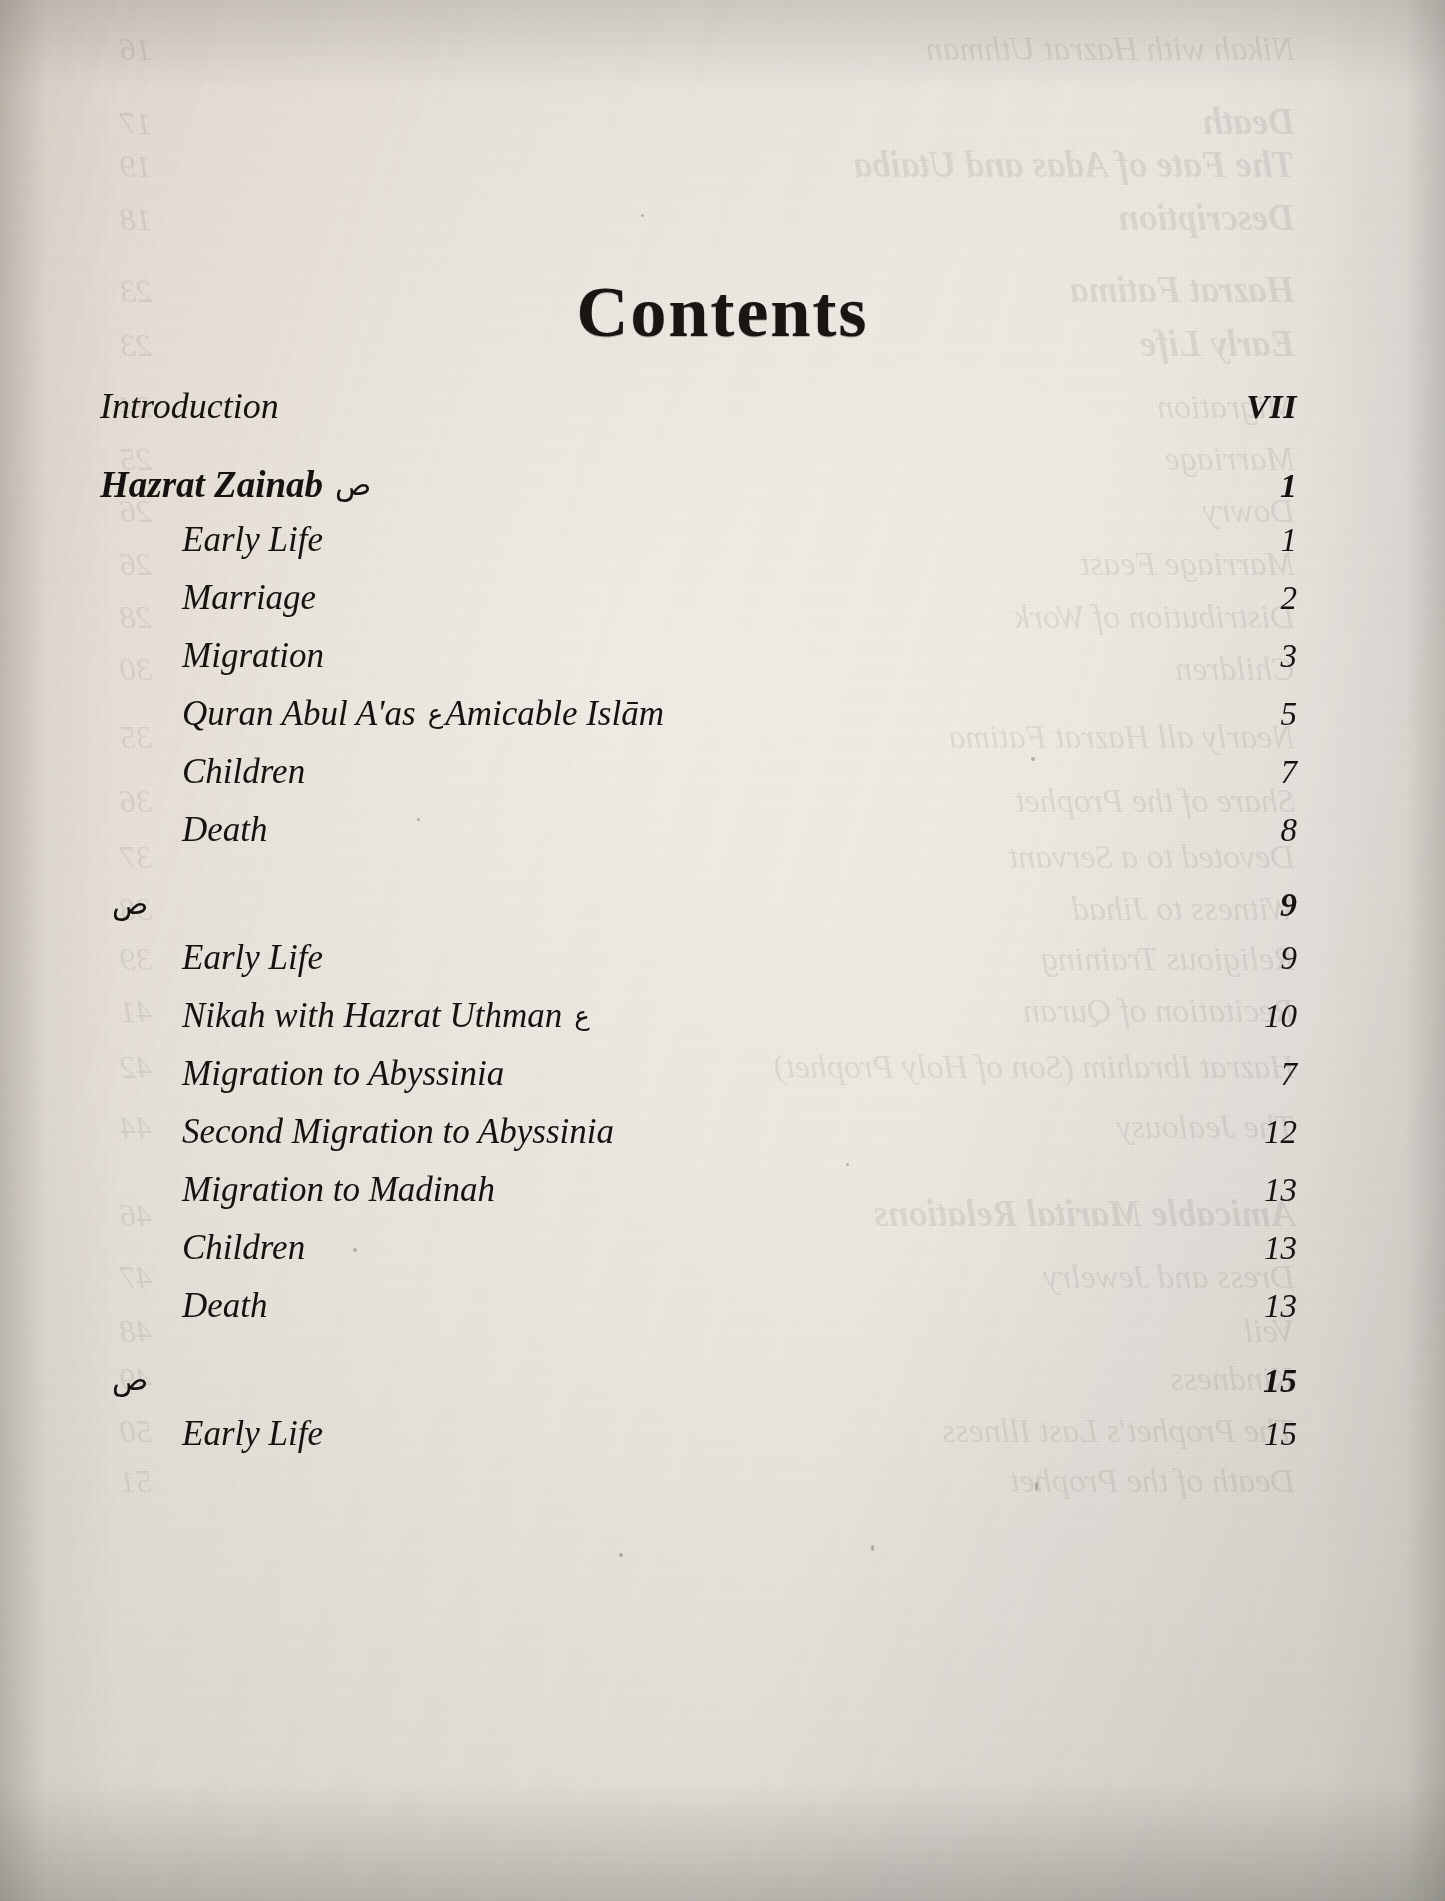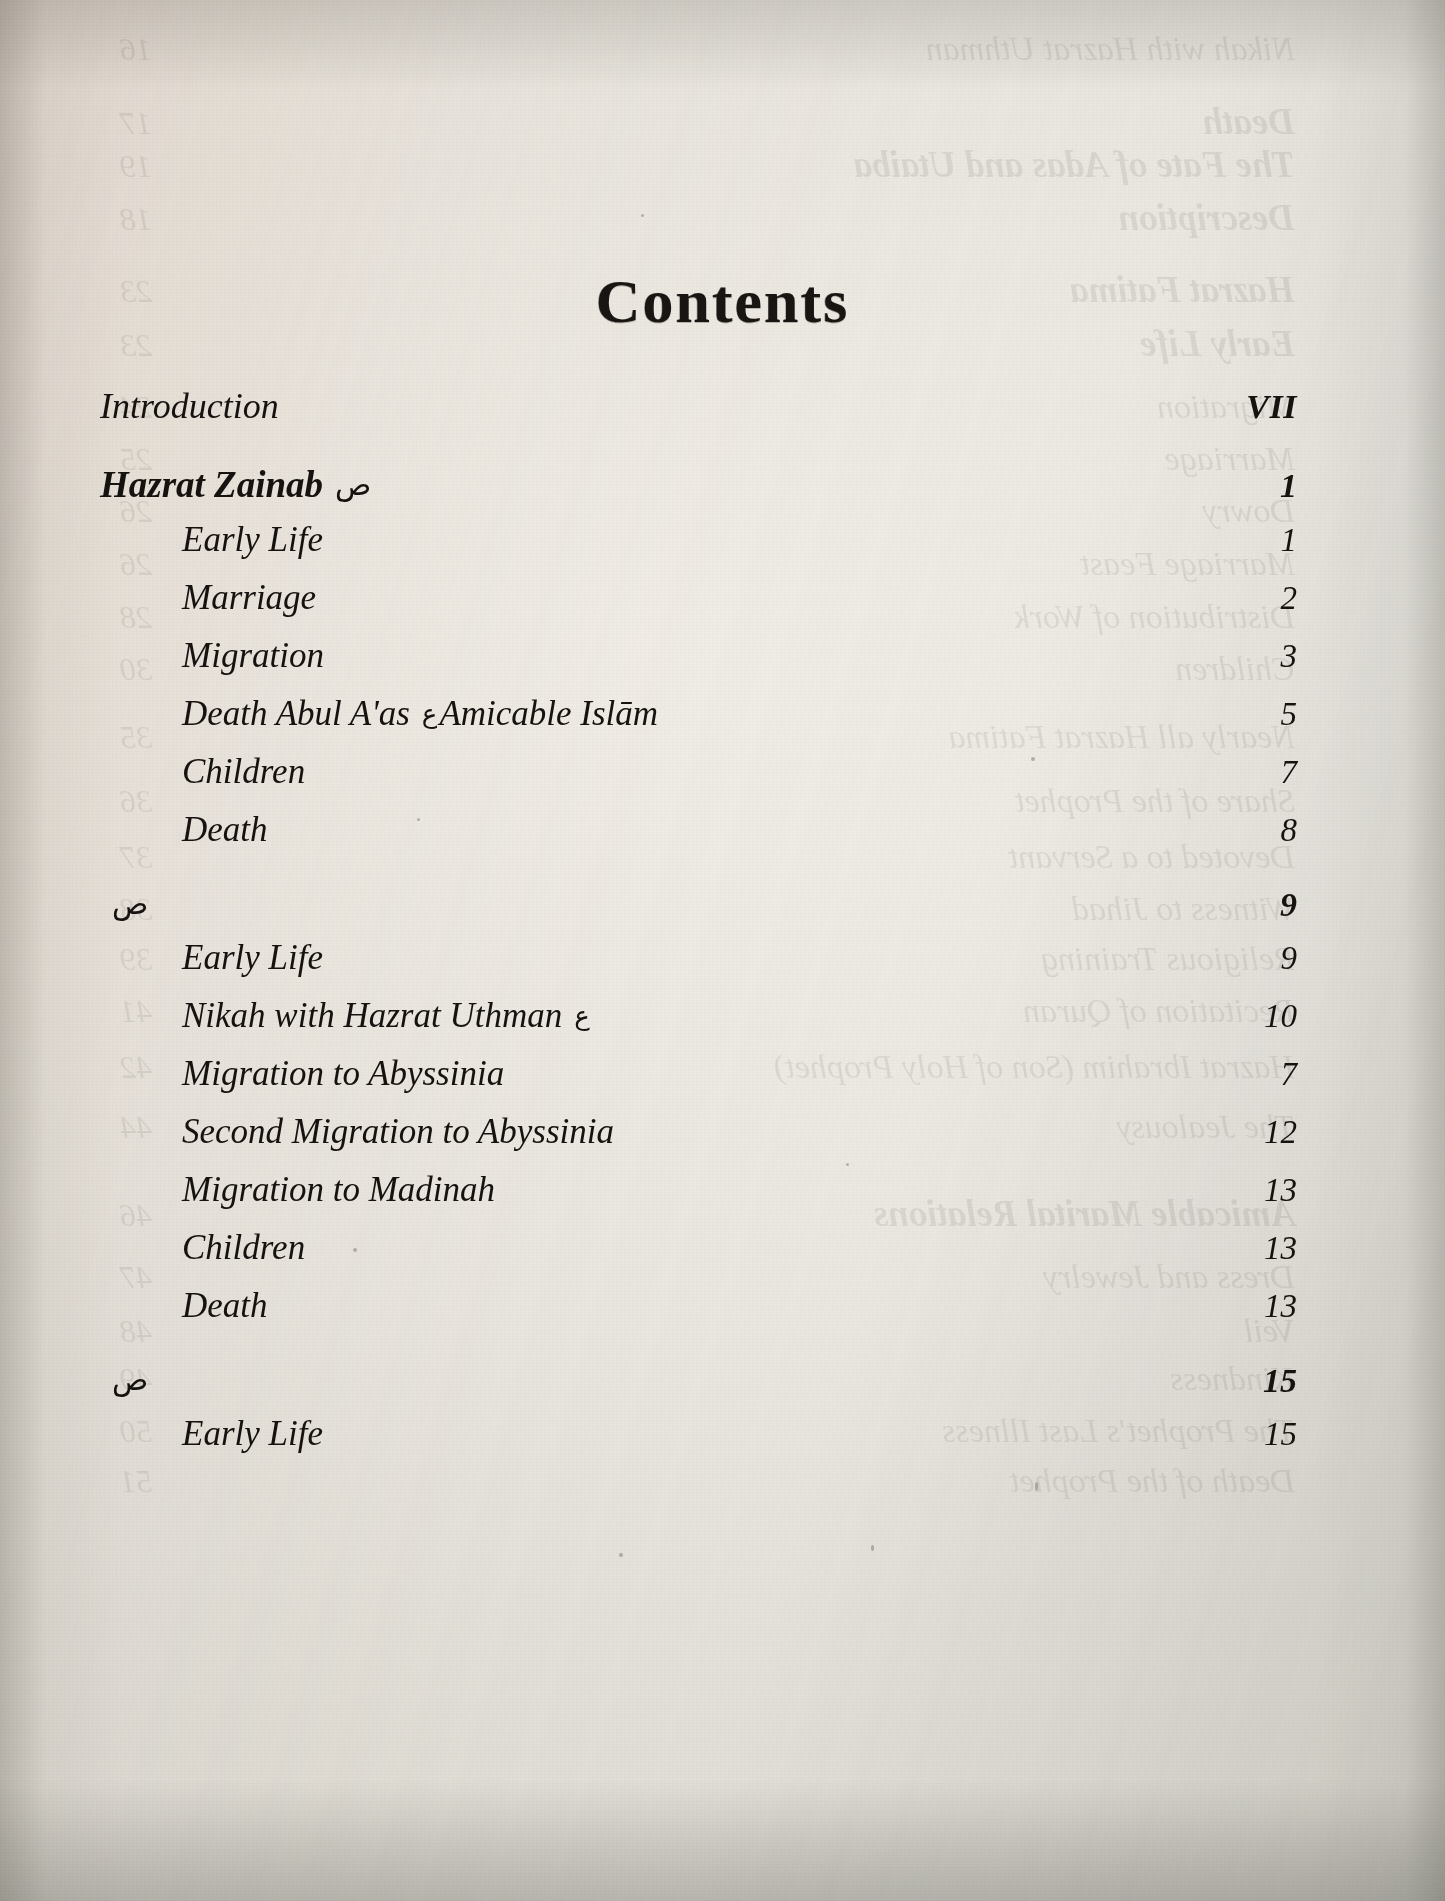--- a/index.html
+++ b/index.html
@@ -73,21 +73,21 @@
   .st-title { font-weight: bold; font-style: italic; }
   .st-sub   { font-style: italic; }
 
   
   .contents-title {
     position: absolute;
     left: 0;
     right: 0;
     top: 228px;
     text-align: center;
-    font-size: 62px;
+    font-size: 72px;
     letter-spacing: 2px;
     line-height: 1;
     color: #181512;
     text-shadow:
        0.8px 0 0 rgba(233,230,224,0.95),
       -0.6px 0 0 rgba(24,21,18,0.35),
        0 1px 0 rgba(24,21,18,0.25);
   }
 
   
@@ -320,21 +320,21 @@
         <span class="pageno">2</span>
       </div>
       <div class="entry sub">
         <span class="label">
           <span>Migration</span>
         </span>
         <span class="pageno">3</span>
       </div>
       <div class="entry sub">
         <span class="label">
-          <span>Death Abul A'as</span>
+          <span>Quran Abul A'as</span>
           <span class="honorific wide">ع</span>
           <span> Amicable Islām</span>
         </span>
         <span class="pageno">5</span>
       </div>
       <div class="entry sub">
         <span class="label">
           <span>Children</span>
         </span>
         <span class="pageno">7</span>

